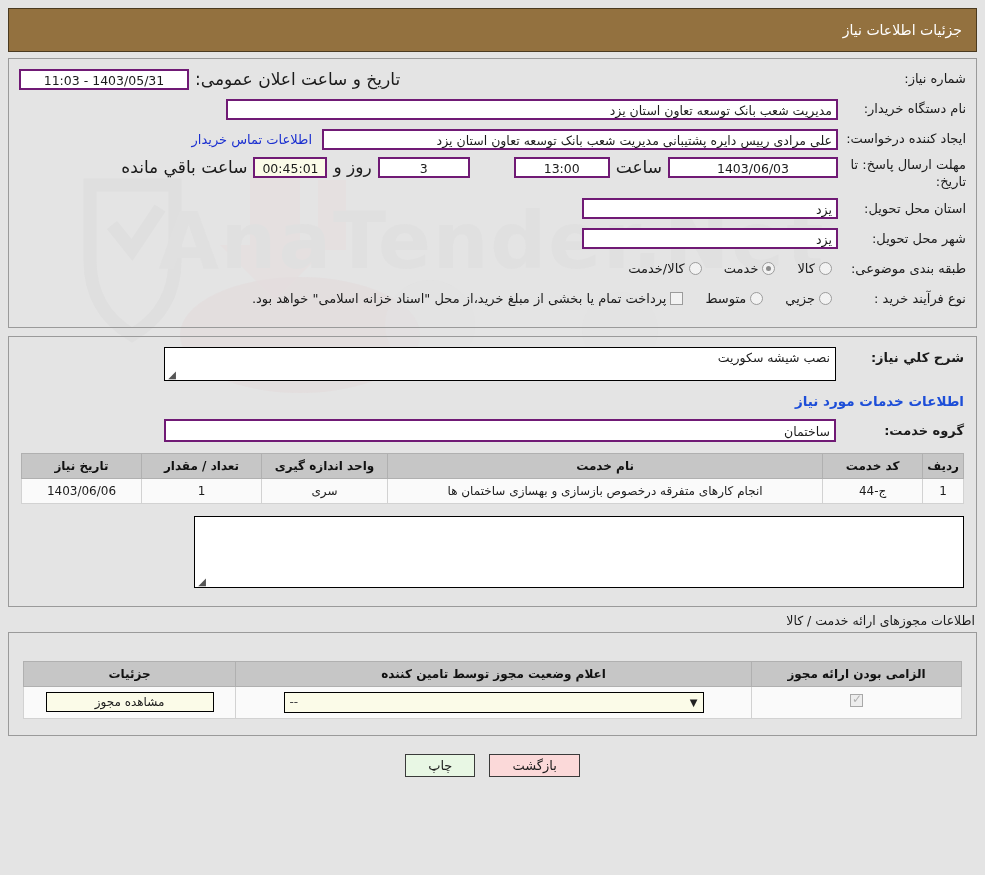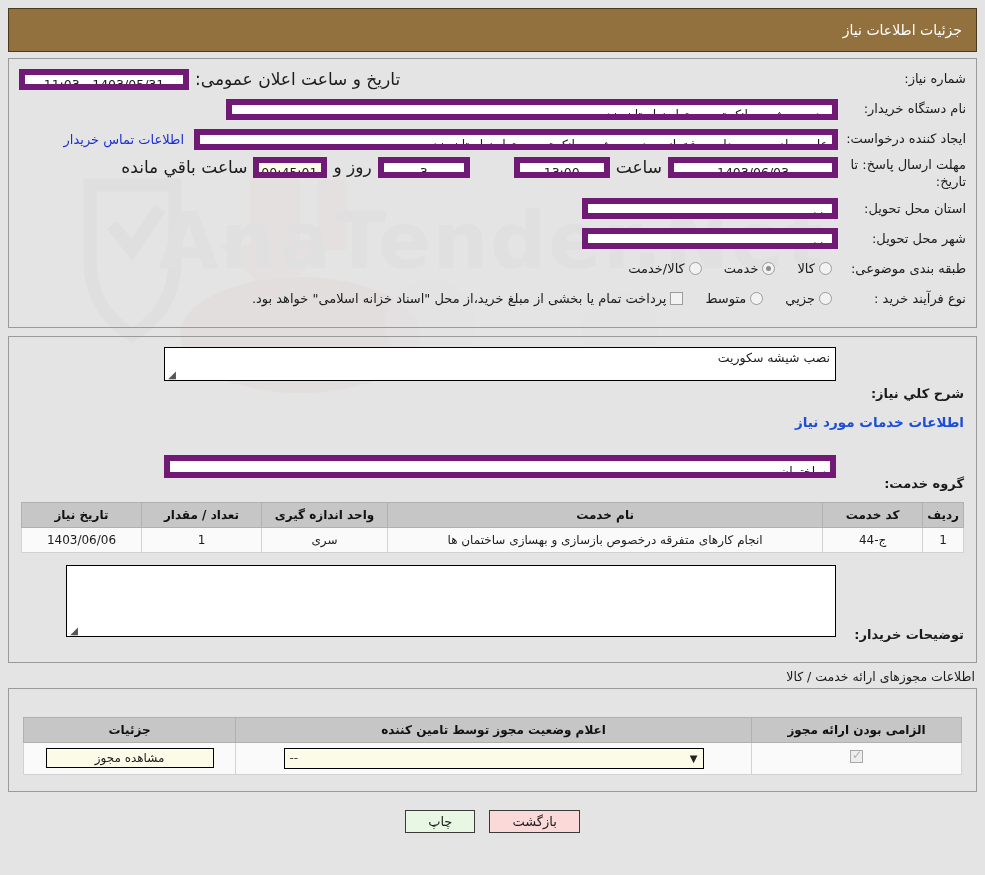--- a/index.html
+++ b/index.html
@@ -59,25 +59,25 @@
   }
   .lbl {
     width: 128px;
     text-align: right;
     padding-left: 8px;
     font-size: 13px;
     color: #1b1b1b;
     line-height: 1.25;
     flex: 0 0 auto;
   }
-  .lbl.b { font-weight: bold; margin-top: 36px; }
+  .lbl.b { font-weight: bold; }
 
   .fld {
     background: #ffffff;
-    border: 6px solid #701a75;
+    border: 2px solid #701a75;
     height: 21px;
     line-height: 19px;
     font-size: 12.5px;
     padding: 0 4px;
     color: #1b1b1b;
     text-align: right;
     overflow: hidden;
     white-space: nowrap;
     flex: 0 0 auto;
   }
@@ -273,21 +273,21 @@
       <div class="fld center" style="width:170px;">1403/05/31 - 11:03</div>
     </div>
 
     <div class="row">
       <div class="lbl">نام دستگاه خریدار:</div>
       <div class="fld" style="width:612px;">مدیریت شعب بانک توسعه تعاون استان یزد</div>
     </div>
 
     <div class="row">
       <div class="lbl">ایجاد کننده درخواست:</div>
-      <div class="fld" style="width:644px;text-decoration:underline;">علی مرادی رییس دایره پشتیبانی مدیریت شعب بانک توسعه تعاون استان یزد</div>
+      <div class="fld" style="width:516px;">علی مرادی رییس دایره پشتیبانی مدیریت شعب بانک توسعه تعاون استان یزد</div>
       <div class="linkblue">اطلاعات تماس خریدار</div>
     </div>
 
     <div class="row" style="align-items:flex-start;">
       <div class="lbl" style="line-height:1.3;">مهلت ارسال پاسخ: تا تاریخ:</div>
       <div class="fld center" style="width:170px;">1403/06/03</div>
       <div class="plain">ساعت</div>
       <div class="fld center" style="width:96px;">13:00</div>
       <div style="width:44px;"></div>
       <div class="fld center" style="width:92px;">3</div>
@@ -361,21 +361,20 @@
           <td>ج-44</td>
           <td>انجام کارهای متفرقه درخصوص بازسازی و بهسازی ساختمان ها</td>
           <td>سری</td>
           <td>1</td>
           <td>1403/06/06</td>
         </tr>
       </tbody>
     </table>
 
     <div class="row" style="align-items:flex-start;margin-top:12px;">
-      <div class="lbl b" style="padding-top:26px;">توضیحات خریدار:</div>
       <div class="ta" style="width:770px;height:72px;">
         <span></span>
         <span class="grip">◢</span>
       </div>
     </div>
   </div>
 
   <div class="subnote">اطلاعات مجوزهای ارائه خدمت / کالا</div>
 
   <div class="permitbox">

